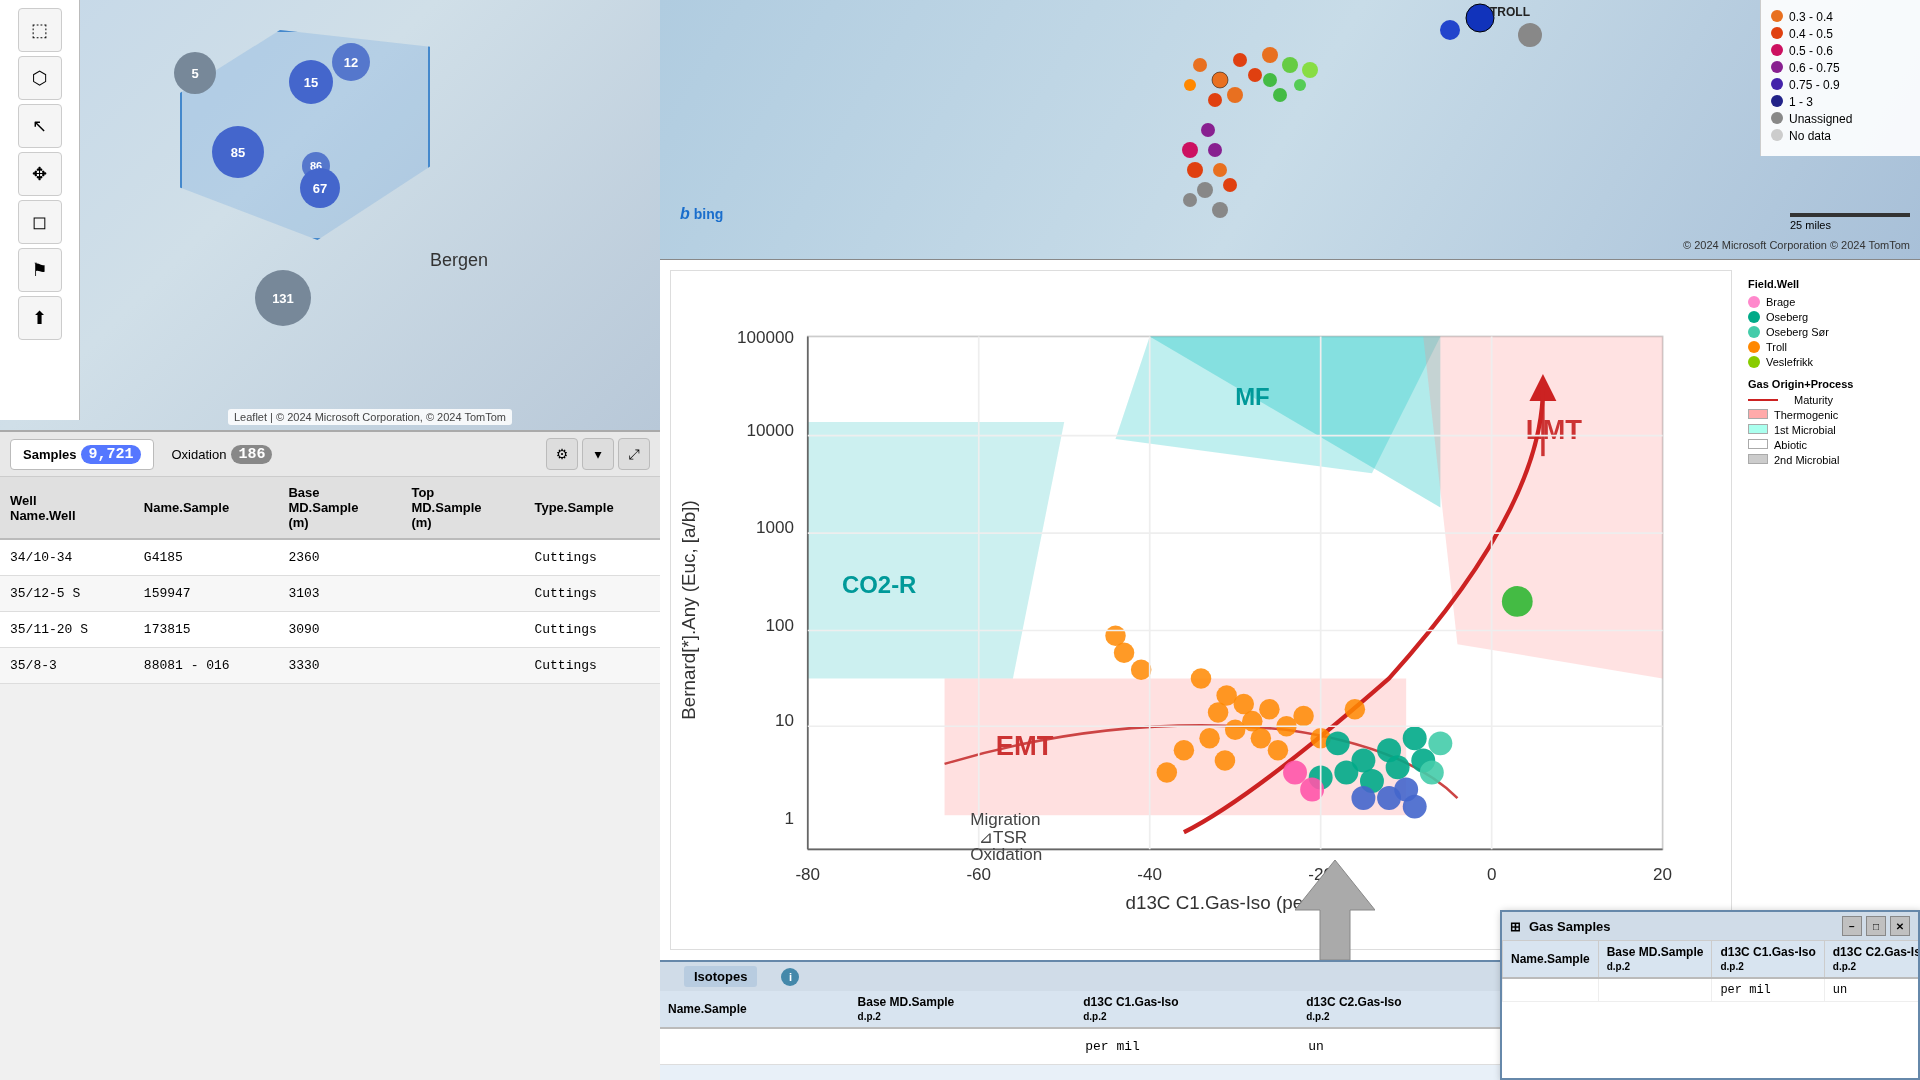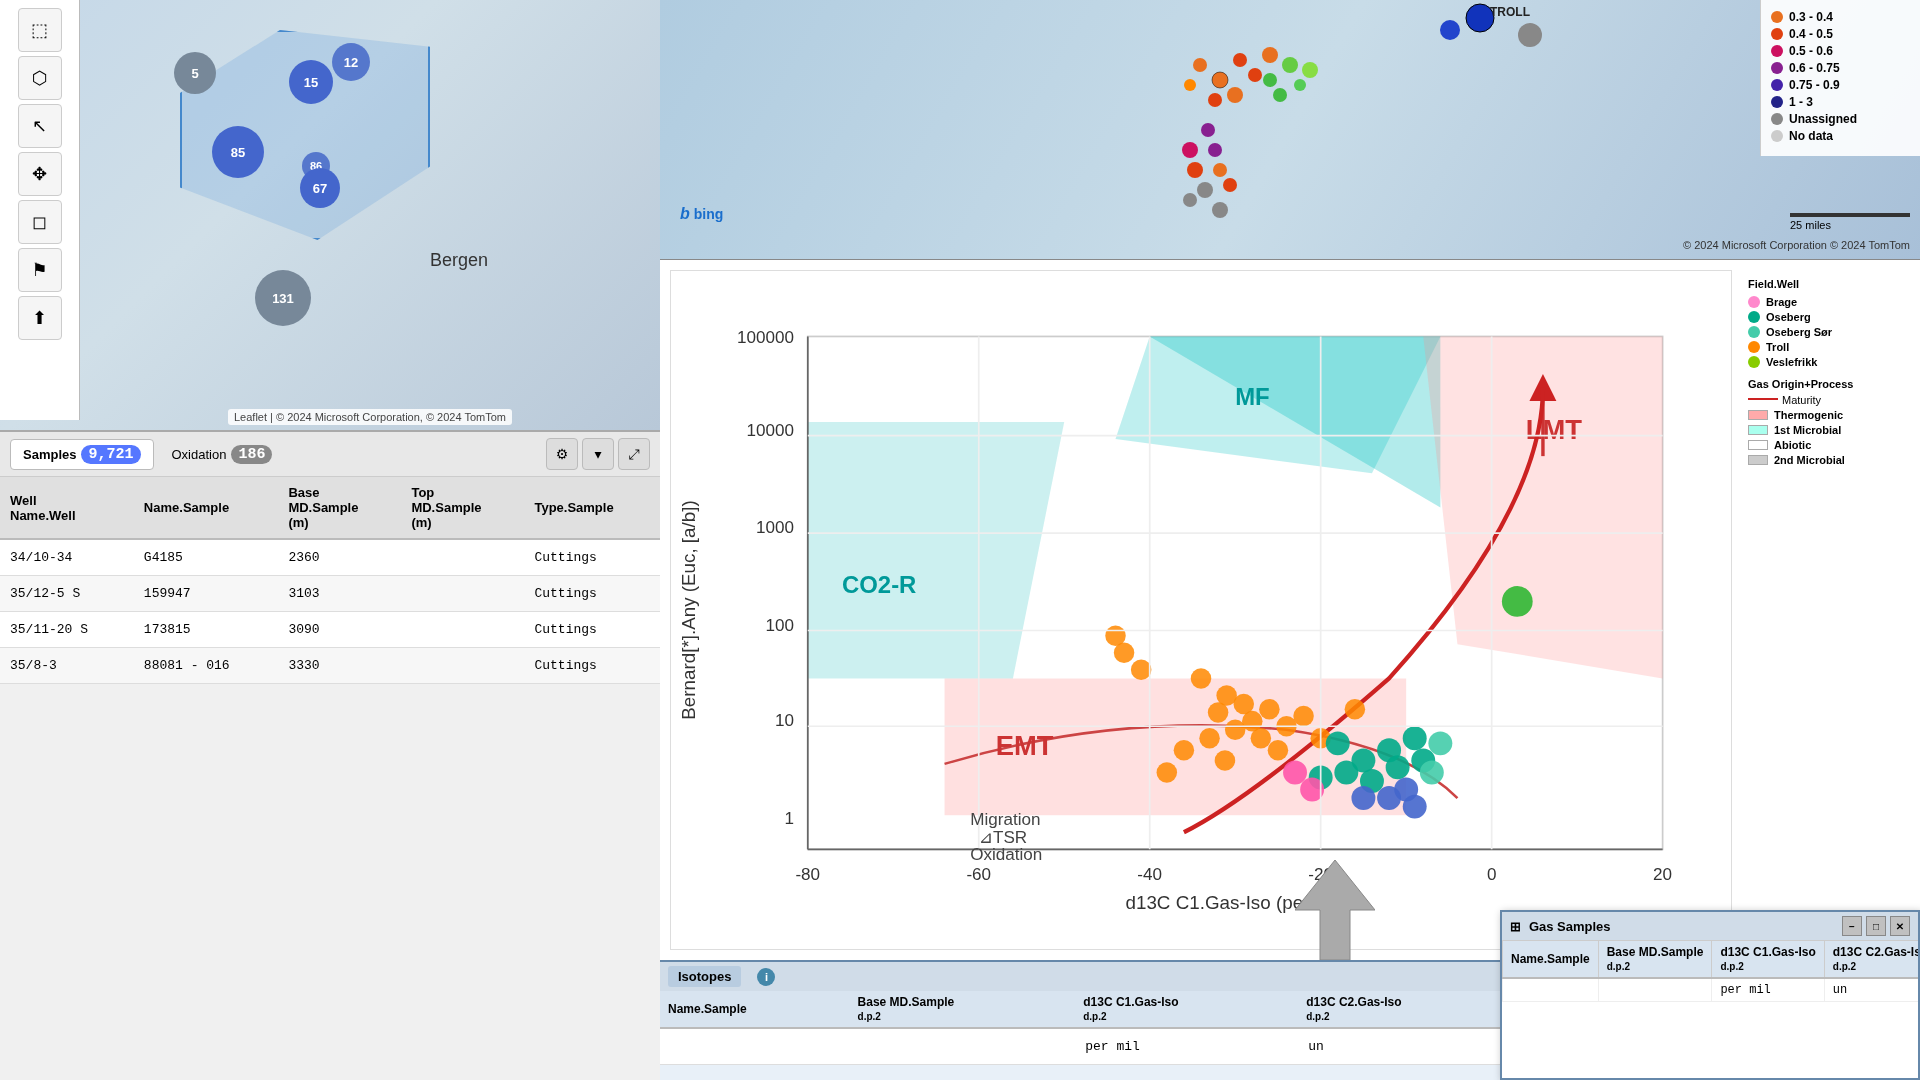--- a/index.html
+++ b/index.html
@@ -259,24 +259,23 @@
       right: 0;
       top: 0;
       width: 160px;
       background: rgba(255,255,255,0.9);
       border-left: 1px solid #ccc;
       padding: 10px;
       font-size: 12px;
     }
     .legend-item {
       display: flex;
-      align-items: center;
+      align-items: flex-start;
       gap: 6px;
       margin-bottom: 3px;
-      font-weight: bold;
     }
     .legend-dot {
       width: 12px;
       height: 12px;
       border-radius: 50%;
       flex-shrink: 0;
     }
     .legend-swatch {
       width: 20px;
       height: 10px;
@@ -319,23 +318,23 @@
       border-top: 2px solid #6688aa;
       display: flex;
       flex-direction: column;
       overflow: hidden;
     }
 
     #isotopes-titlebar {
       display: flex;
       align-items: center;
       background: #d0dce8;
-      padding: 4px 8px;
+      padding: 4px 24px;
       font-size: 13px;
-      gap: 16px;
+      gap: 24px;
     }
 
     #isotopes-table {
       flex: 1;
       overflow: hidden;
     }
     #isotopes-table table thead tr {
       background: #d8e4f0;
     }
     #isotopes-table table thead th {
@@ -727,21 +726,21 @@
             <div class="legend-dot" style="background:#ff8800;"></div>
             <span>Troll</span>
           </div>
           <div class="legend-item">
             <div class="legend-dot" style="background:#88cc00;"></div>
             <span>Veslefrikk</span>
           </div>
         </div>
       <div style="font-weight:bold;margin-top:10px;margin-bottom:4px;">Gas Origin+Process</div>
 
-      <div style="display:flex;gap:4px;margin-bottom:3px;">
+      <div style="display:flex;align-items:center;gap:16px;margin-bottom:3px;">
         <svg width="30" height="10">
             <line x1="0" y1="5" x2="30" y2="5" stroke="#cc2222" stroke-width="2"></line>
           </svg>
         <span>Maturity</span>
       </div>
       <div id="process-items">
           <div class="legend-item">
             <div class="legend-swatch" style="background:#ffaaaa;border:1px solid #aaa;"></div>
             <span>Thermogenic</span>
           </div>

